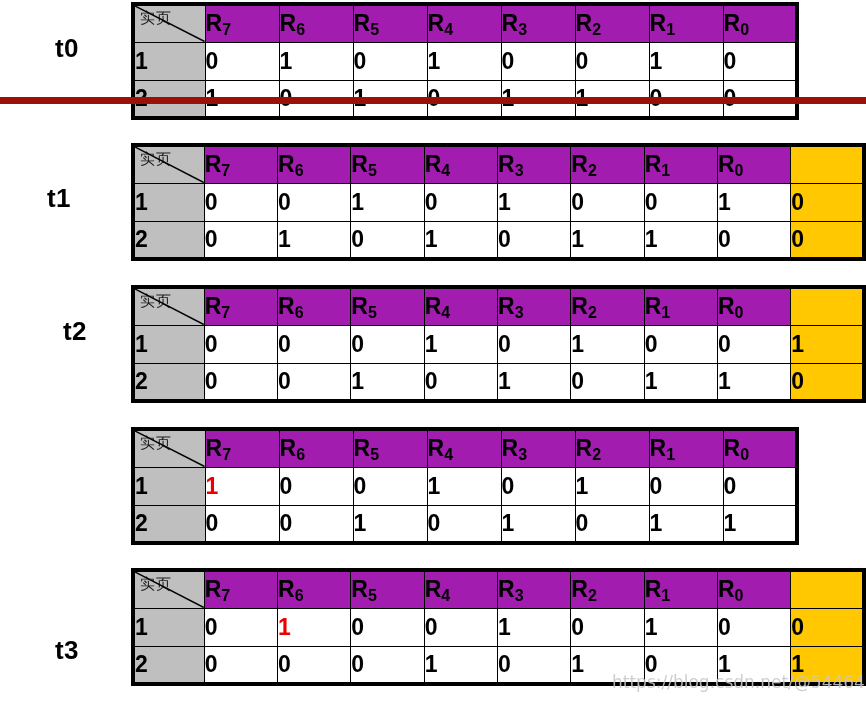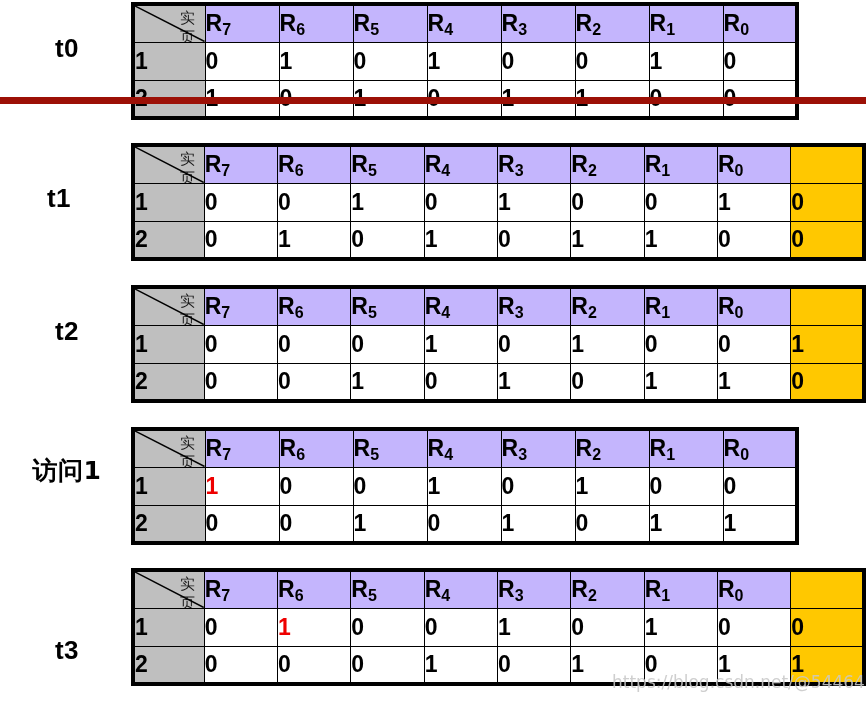--- a/index.html
+++ b/index.html
@@ -84,30 +84,29 @@
   }
   td.corner .corner-text {
     position: absolute;
     left: 5px;
     top: 3px;
     font-size: 15px;
     font-weight: normal;
     font-family: "DejaVu Sans", sans-serif;
     color: #1a1a1a;
     letter-spacing: 1px;
-    margin-left: 40px;
   }
   td.corner .slash {
     position: absolute;
     inset: 0;
     pointer-events: none;
   }
 
   th.reg-head {
-    background: #c4b5fd;
+    background: #a21caf;
     width: 74px;
     padding-left: 9px;
     font-size: 23px;
     font-weight: bold;
   }
   th.reg-head sub {
     font-size: 16px;
     font-weight: bold;
     vertical-align: baseline;
     position: relative;
@@ -249,21 +248,21 @@
             <td class="bit">1</td>
             <td class="bit">0</td>
             <td class="bit">1</td>
             <td class="bit">1</td>
             <td class="bit">0</td>
             <td class="gold">0</td>
           </tr>
         </tbody>
       </table>
     </div>
-    <div class="step-label" style="left: 8px; top: 318px; width: 118px;">t2</div>
+    <div class="step-label" style="left: 16px; top: 318px; width: 118px;">t2</div>
     <div class="block" style="left: 131px; top: 285px;">
       <table class="bitgrid">
         <thead>
           <tr>
             <td class="corner">
               <span class="corner-text">实页</span>
               <span class="slash"><svg width="100%" height="100%" viewBox="0 0 72 38" preserveAspectRatio="none">
                   <line x1="0" y1="0" x2="72" y2="38" stroke="#000000" stroke-width="1.6"></line>
                 </svg></span>
             </td>
@@ -299,21 +298,20 @@
             <td class="bit">0</td>
             <td class="bit">1</td>
             <td class="bit">0</td>
             <td class="bit">1</td>
             <td class="bit">1</td>
             <td class="gold">0</td>
           </tr>
         </tbody>
       </table>
     </div>
-    <div class="step-label cjk" style="left: 8px; top: 458px; width: 118px;">访问1</div>
     <div class="block" style="left: 131px; top: 427px;">
       <table class="bitgrid">
         <thead>
           <tr>
             <td class="corner">
               <span class="corner-text">实页</span>
               <span class="slash"><svg width="100%" height="100%" viewBox="0 0 72 38" preserveAspectRatio="none">
                   <line x1="0" y1="0" x2="72" y2="38" stroke="#000000" stroke-width="1.6"></line>
                 </svg></span>
             </td>

